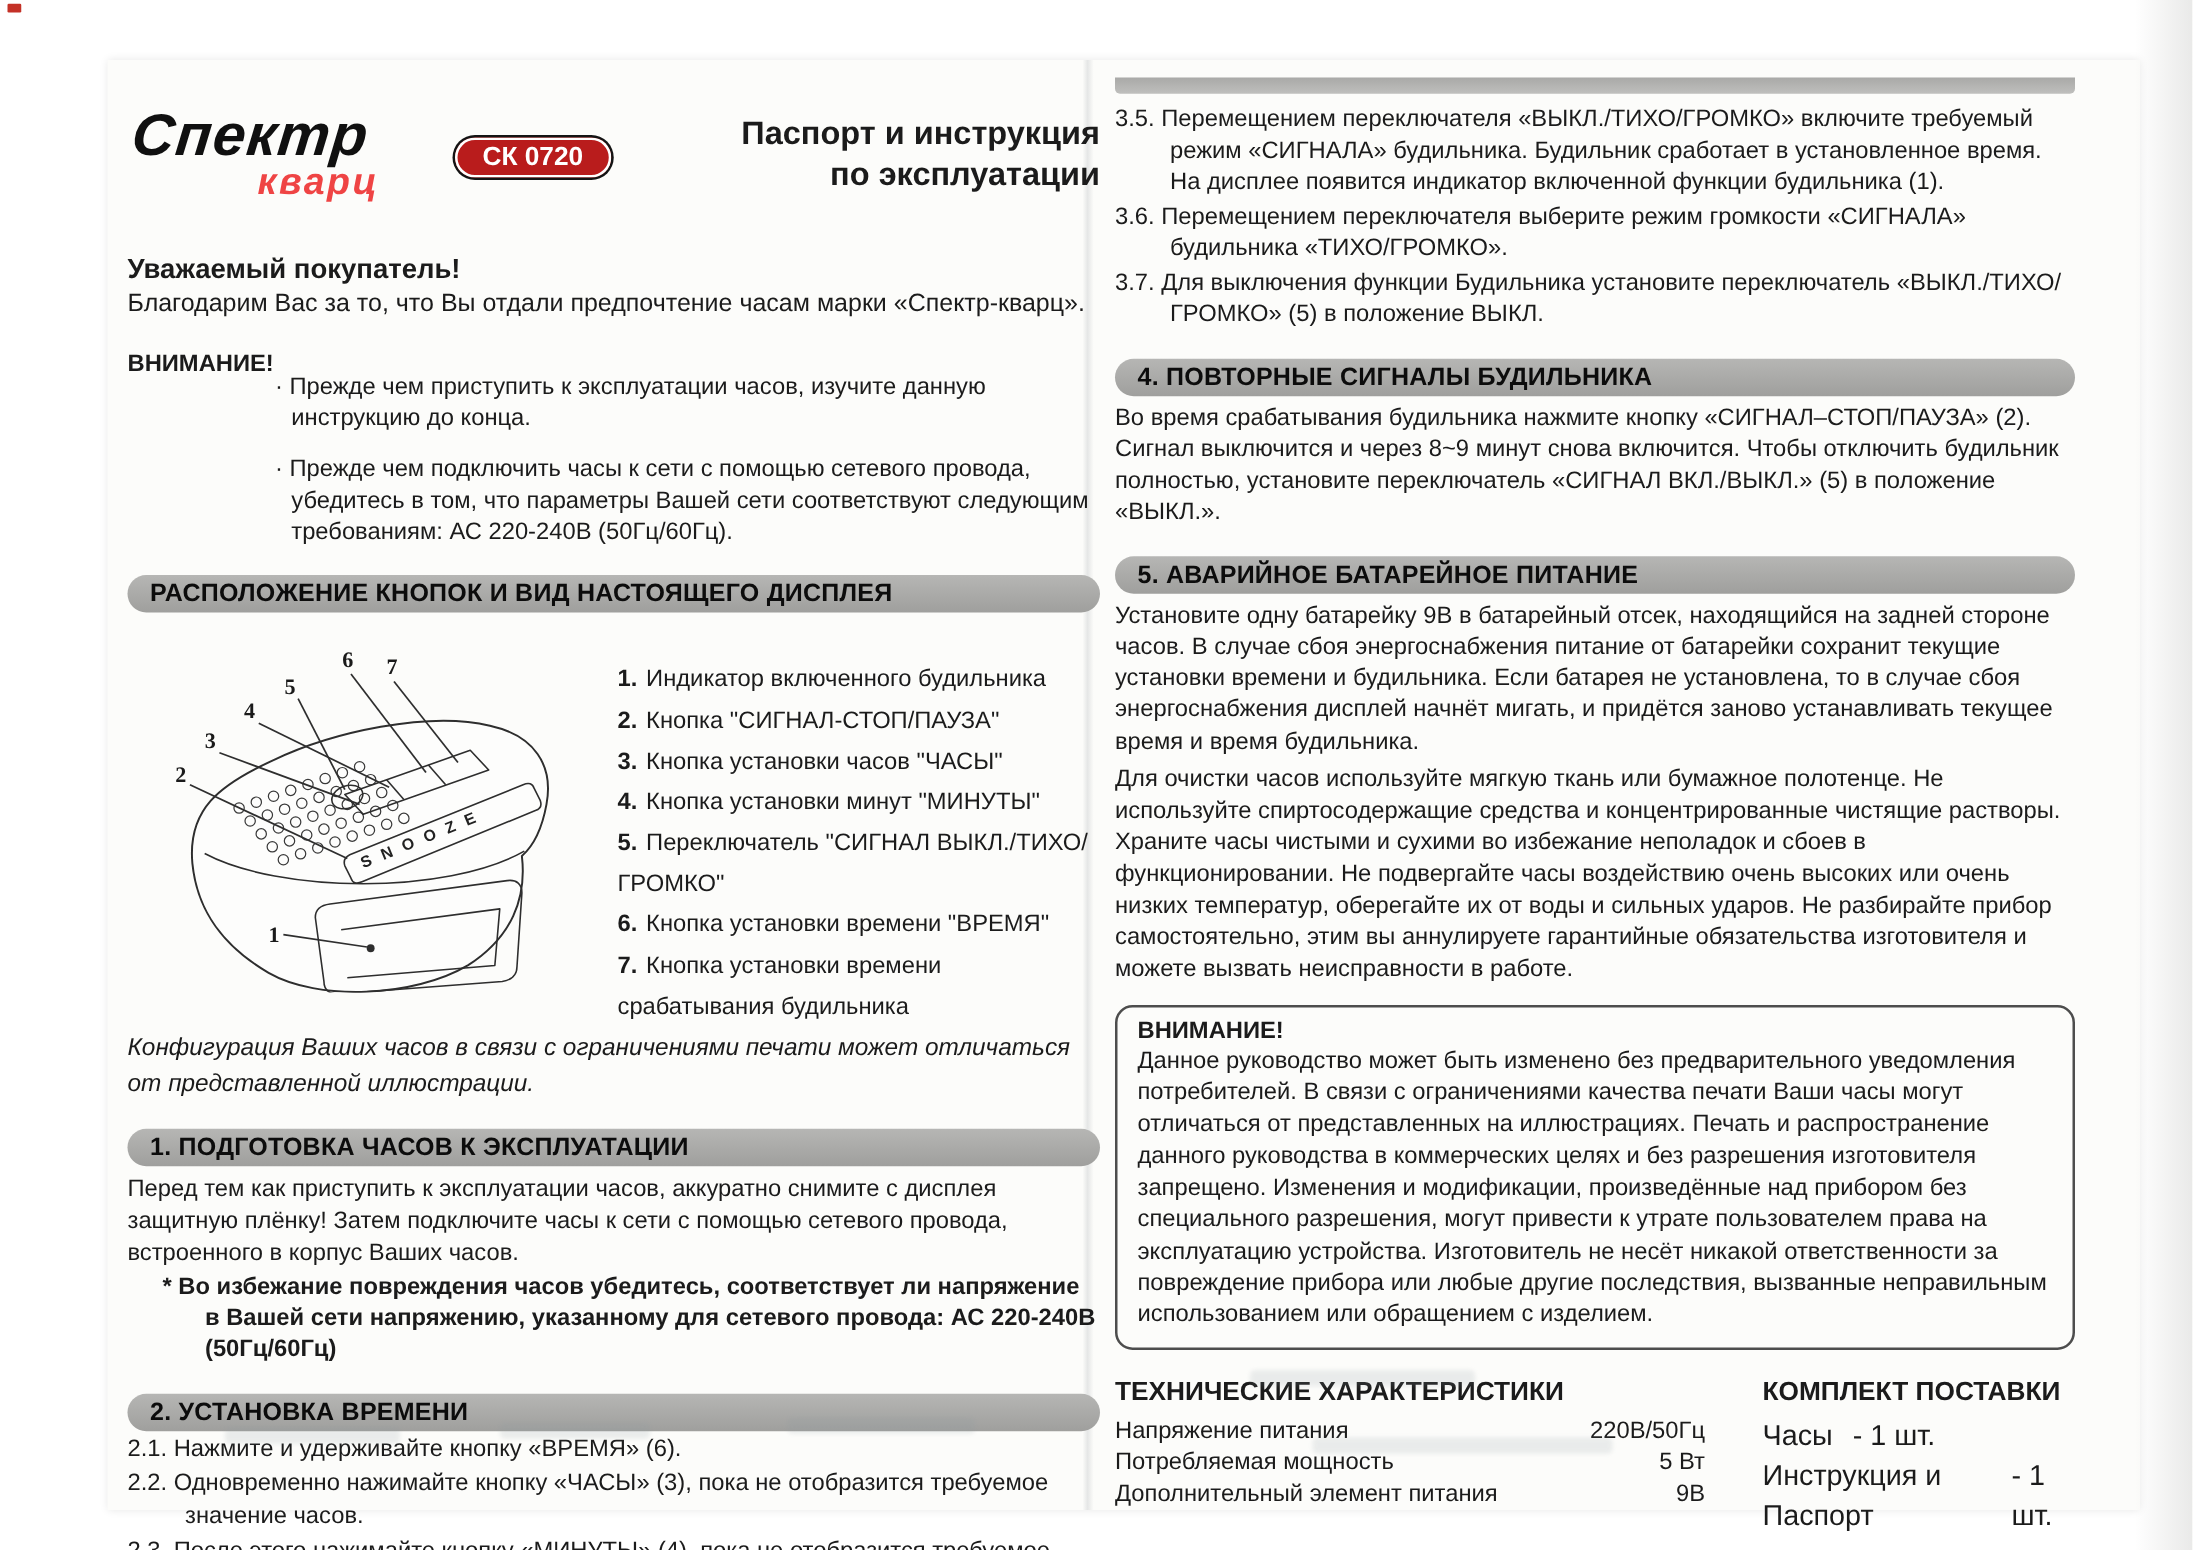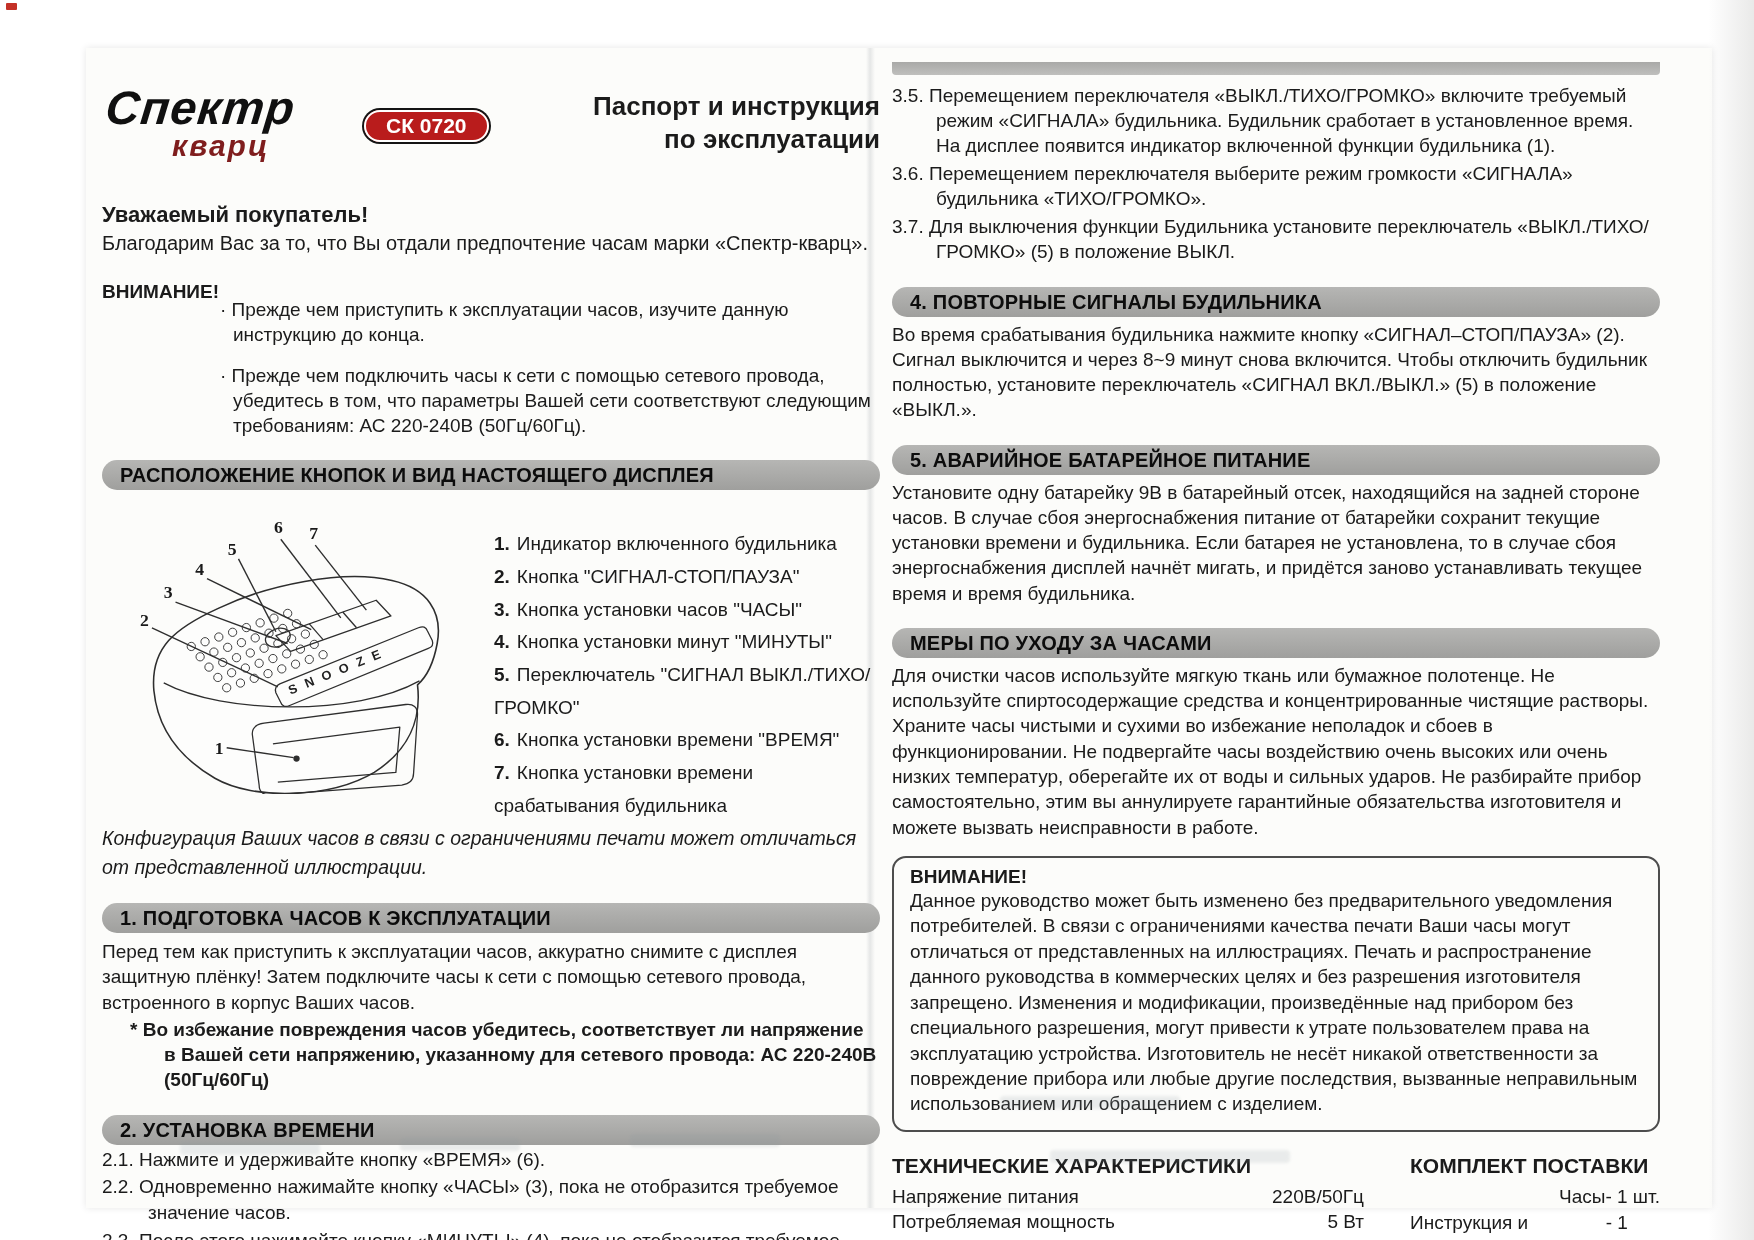--- a/index.html
+++ b/index.html
@@ -20,21 +20,21 @@
   .right-edge{position:absolute;right:0;top:0;width:46px;height:1240px;
     background:linear-gradient(90deg,rgba(0,0,0,0),rgba(120,120,115,.16));}
 
   .col-left{position:absolute;left:102px;top:84px;width:778px;}
   .col-right{position:absolute;left:892px;top:62px;width:768px;}
 
   
   .brand-row{position:relative;height:112px;}
   .brand{position:absolute;left:4px;top:0;}
   .brand-top{font-size:47px;font-weight:800;font-style:italic;letter-spacing:1px;transform:skewX(-6deg);line-height:1;color:#101010;}
-  .brand-bottom{font-size:30px;font-weight:800;font-style:italic;letter-spacing:2px;margin:-2px 0 0 66px;color:#7f1d1d;}
+  .brand-bottom{font-size:30px;font-weight:800;font-style:italic;letter-spacing:2px;margin:-2px 0 0 100px;color:#ef4444;}
   .model-badge{
     position:absolute;left:262px;top:26px;background:#b91c1c;color:#fff;
     font-weight:bold;font-size:21px;padding:4px 22px;border-radius:20px;
     box-shadow:inset 0 0 0 2px #fff, 0 0 0 2px #141414;
   }
   .doc-title{position:absolute;right:0;top:6px;text-align:right;font-weight:bold;font-size:26px;line-height:1.25;}
 
   .greeting{font-weight:bold;font-size:22px;margin-top:6px;}
   .thanks{font-size:20px;margin-top:4px;}
 
@@ -75,21 +75,21 @@
   .warn-label{font-weight:bold;font-size:19px;}
   .warn-text{font-size:19px;line-height:1.34;}
 
   .bottom-row{display:flex;margin-top:22px;}
   .tech{width:472px;flex:none;}
   .block-title{font-weight:bold;font-size:21px;margin-bottom:6px;}
   .t-row{display:flex;font-size:19px;line-height:1.34;}
   .t-row .lab{flex:1;}
   .t-row .val{flex:none;text-align:right;}
   .package{margin-left:46px;width:250px;}
-  .p-row{display:flex;justify-content:flex-end;font-size:19px;line-height:1.4;}
+  .p-row{display:flex;justify-content:flex-start;font-size:23px;line-height:1.4;gap:16px;}
 
   .smudge{position:absolute;height:13px;border-radius:4px;background:#8d9aa0;opacity:.16;filter:blur(1.6px);}
 
   svg text.callout{font-family:"Liberation Serif", serif;font-weight:bold;font-size:18px;fill:#1a1a1a;}
   svg .ln{stroke:#2e2e2e;stroke-width:1.4;fill:none;}
   svg .outline{stroke:#2e2e2e;stroke-width:1.6;fill:#fdfdfc;stroke-linejoin:round;}
   svg .thin{stroke:#2e2e2e;stroke-width:1.3;fill:none;stroke-linejoin:round;}
   svg #speaker-dots circle{stroke:#3a3a3a;stroke-width:1;fill:none;}
   svg text.snooze{font-size:13px;font-weight:bold;letter-spacing:9px;fill:#222;}
 </style>
@@ -241,21 +241,20 @@
   <div class="r-li">3.5. Перемещением переключателя «ВЫКЛ./ТИХО/ГРОМКО» включите требуемый режим «СИГНАЛА» будильника. Будильник сработает в установленное время. На дисплее появится индикатор включенной функции будильника (1).</div>
   <div class="r-li">3.6. Перемещением переключателя выберите режим громкости «СИГНАЛА» будильника «ТИХО/ГРОМКО».</div>
   <div class="r-li">3.7. Для выключения функции Будильника установите переключатель «ВЫКЛ./ТИХО/ГРОМКО» (5) в положение ВЫКЛ.</div>
 
   <div class="bar mt">4. ПОВТОРНЫЕ СИГНАЛЫ БУДИЛЬНИКА</div>
   <div class="r-p">Во время срабатывания будильника нажмите кнопку «СИГНАЛ–СТОП/ПАУЗА» (2). Сигнал выключится и через 8~9 минут снова включится. Чтобы отключить будильник полностью, установите переключатель «СИГНАЛ ВКЛ./ВЫКЛ.» (5) в положение «ВЫКЛ.».</div>
 
   <div class="bar mt">5. АВАРИЙНОЕ БАТАРЕЙНОЕ ПИТАНИЕ</div>
   <div class="r-p">Установите одну батарейку 9В в батарейный отсек, находящийся на задней стороне часов. В случае сбоя энергоснабжения питание от батарейки сохранит текущие установки времени и будильника. Если батарея не установлена, то в случае сбоя энергоснабжения дисплей начнёт мигать, и придётся заново устанавливать текущее время и время будильника.</div>
 
-  <div class="bar mt">МЕРЫ ПО УХОДУ ЗА ЧАСАМИ</div>
   <div class="r-p">Для очистки часов используйте мягкую ткань или бумажное полотенце. Не используйте спиртосодержащие средства и концентрированные чистящие растворы. Храните часы чистыми и сухими во избежание неполадок и сбоев в функционировании. Не подвергайте часы воздействию очень высоких или очень низких температур, оберегайте их от воды и сильных ударов. Не разбирайте прибор самостоятельно, этим вы аннулируете гарантийные обязательства изготовителя и можете вызвать неисправности в работе.</div>
 
   <div class="warn-box">
     <div class="warn-label">ВНИМАНИЕ!</div>
     <div class="warn-text">Данное руководство может быть изменено без предварительного уведомления потребителей. В связи с ограничениями качества печати Ваши часы могут отличаться от представленных на иллюстрациях. Печать и распространение данного руководства в коммерческих целях и без разрешения изготовителя запрещено. Изменения и модификации, произведённые над прибором без специального разрешения, могут привести к утрате пользователем права на эксплуатацию устройства. Изготовитель не несёт никакой ответственности за повреждение прибора или любые другие последствия, вызванные неправильным использованием или обращением с изделием.</div>
   </div>
 
   <div class="bottom-row">
     <div class="tech">
       <div class="block-title">ТЕХНИЧЕСКИЕ ХАРАКТЕРИСТИКИ</div>

